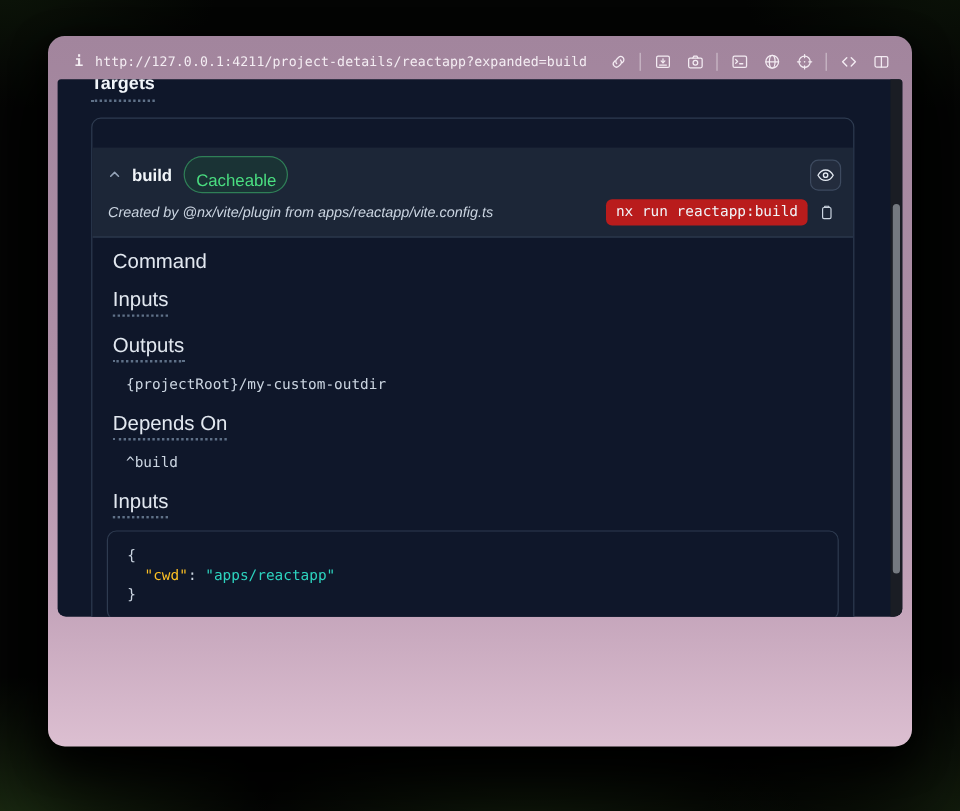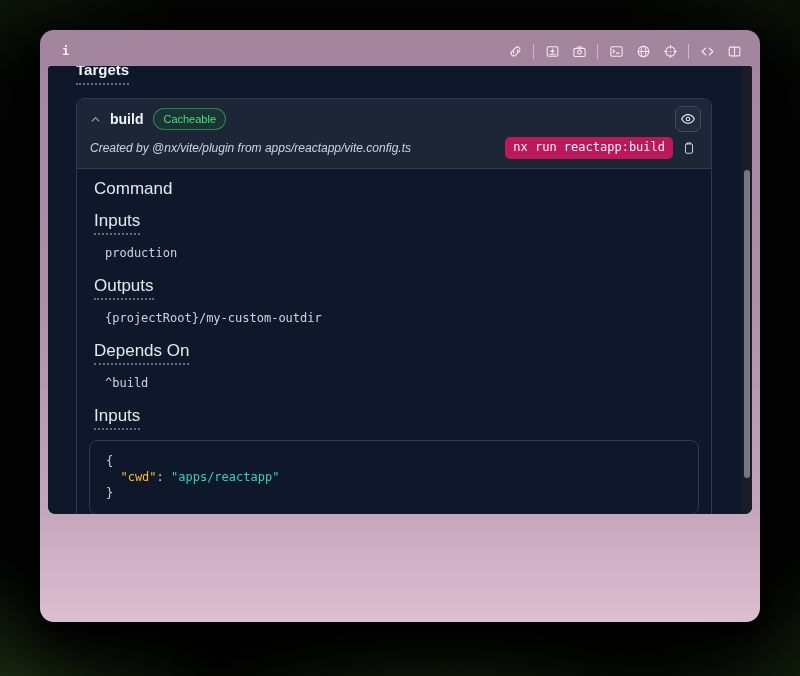--- a/index.html
+++ b/index.html
@@ -46,40 +46,40 @@
   .content{ padding:0 40px 0 28px; }
 
   h2.page-heading{
     display:table; margin:-5px 0 13px 0;
     font-size:15px; font-weight:700; color:#f1f5f9;
     border-bottom:2px dotted #5f7188; padding-bottom:4px; line-height:18px;
   }
 
   
   .card{ border:1px solid #2e3b50; border-radius:8px; overflow:hidden; background:#0f172a; }
-  .card-header{ background:#1c2637; padding:7px 10px 9px 10px; border-bottom:1px solid #2e3b50; }
+  .card-header{ background:#1c2637; padding:7px 10px 9px 10px; border-bottom:1px solid #2e3b50;margin-top:24px; }
   .hrow{ display:flex; align-items:center; }
   .chev{ width:13px; height:13px; color:#94a3b8; margin:0 8px 0 2px; display:flex; align-items:center; cursor:pointer; }
   .chev svg{ width:13px; height:13px; }
   .target-name{ font-size:14px; font-weight:700; color:#f1f5f9; }
   .badge{
-    margin-left:10px; font-size:11px; color:#4ade80;
+    margin-left:10px; font-size:14px; color:#4ade80;
     border:1px solid rgba(74,222,128,.45); background:rgba(22,101,52,.22);
-    border-radius:9999px; padding:4px 9px 3px; line-height:13px;
+    border-radius:9999px; padding:13px 9px 3px; line-height:13px;
   }
   .eye-btn{
     margin-left:auto; width:26px; height:26px; border:1px solid #3d4a5f; border-radius:7px;
     background:rgba(255,255,255,.03); color:#e2e8f0;
     display:flex; align-items:center; justify-content:center; cursor:pointer;
   }
   .eye-btn svg{ width:16px; height:16px; }
   .hrow2{ display:flex; align-items:center; margin-top:5px; padding-left:3px; }
   .created-by{ font-size:12px; font-style:italic; color:#cbd5e1; }
   .run-chip{
-    margin-left:auto; background:#be185d; color:#f1f5f9; border-radius:5px;
+    margin-left:auto; background:#b91c1c; color:#f1f5f9; border-radius:5px;
     font-family:"DejaVu Sans Mono", monospace; font-size:12px; padding:3px 8px 4px; line-height:15px;
   }
   .copy-btn{ width:15px; height:15px; color:#cbd5e1; margin:0 4px 0 9px; cursor:pointer; display:flex; align-items:center; }
   .copy-btn svg{ width:14px; height:14px; }
 
   .card-body{ padding:12px 12px 13px; }
   .sec-label{
     display:table; font-size:17px; color:#e2e8f0; line-height:16px; margin:16px 5px 9px;
   }
   .sec-label.first{ margin-top:0; }
@@ -111,20 +111,21 @@
   .scrollbar{ position:absolute; top:0; right:0; bottom:0; width:10px; background:#1a1d24; cursor:pointer; }
   .scroll-thumb{ position:absolute; left:2px; top:104px; width:6px; height:308px; border-radius:3px; background:#74797f; cursor:grab; }
 </style>
 </head>
 <body>
 
 <div class="window">
 
   <div class="toolbar">
     <span class="info-glyph">i</span>
+    <span class="url-text">http://127.0.0.1:4211/project-details/reactapp?expanded=build</span>
     <span class="tb-spacer"></span>
 
     <span class="tb-group">
       <span class="tb-icon">
         <svg viewBox="0 0 24 24" fill="none" stroke="currentColor" stroke-width="1.7" stroke-linecap="round" stroke-linejoin="round">
             <path d="M9.5 14.5a4.2 4.2 0 0 1 0-6l2.3-2.3a4.2 4.2 0 0 1 6 6l-1.2 1.2"></path>
             <path d="M14.5 9.5a4.2 4.2 0 0 1 0 6l-2.3 2.3a4.2 4.2 0 0 1-6-6l1.2-1.2"></path>
           </svg>
       </span>
     </span>
@@ -219,21 +220,20 @@
                 </svg>
             </span>
           </div>
         </div>
 
         <div class="card-body">
 
           <div class="sec-label first">Command</div>
 
           <div class="sec-label dotted">Inputs</div>
-          <div class="mono-entry">production</div>
 
           <div class="sec-label dotted">Outputs</div>
           <div class="mono-entry">{projectRoot}/my-custom-outdir</div>
 
           <div class="sec-label dotted">Depends On</div>
           <div class="mono-entry">^build</div>
 
           <div class="sec-label dotted">Inputs</div>
           <div class="code-block">
             <div class="code-line">{</div>

